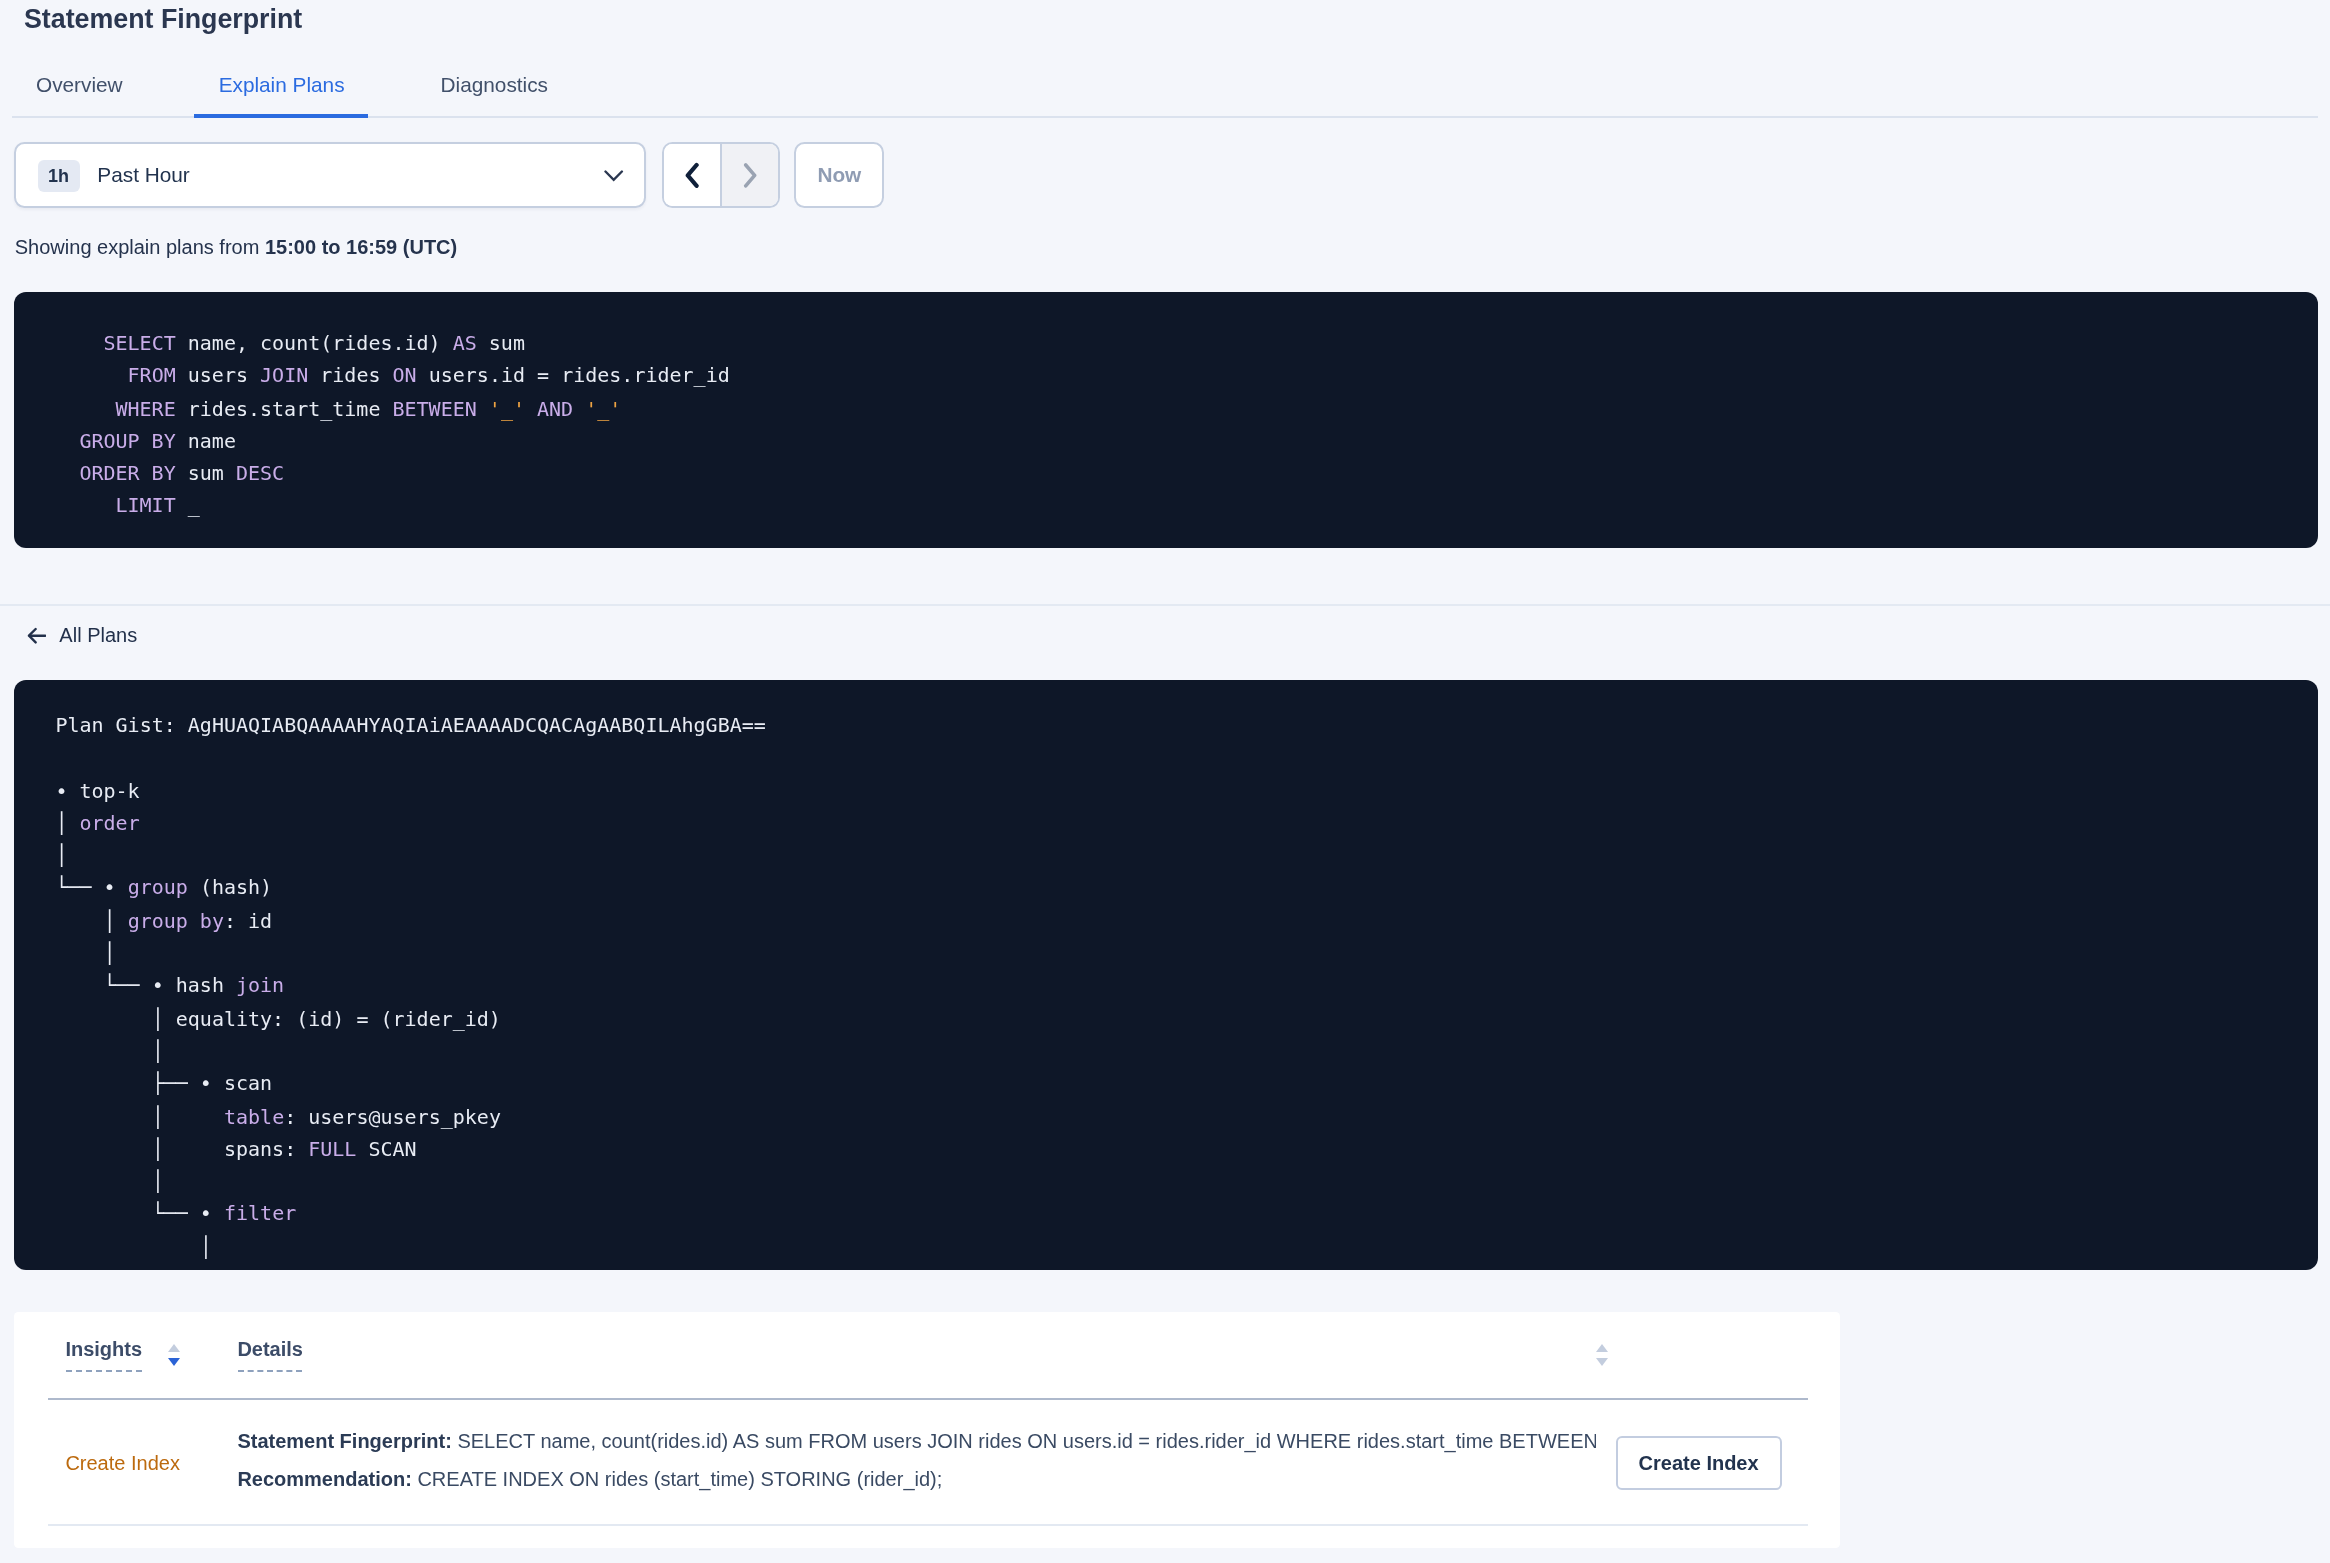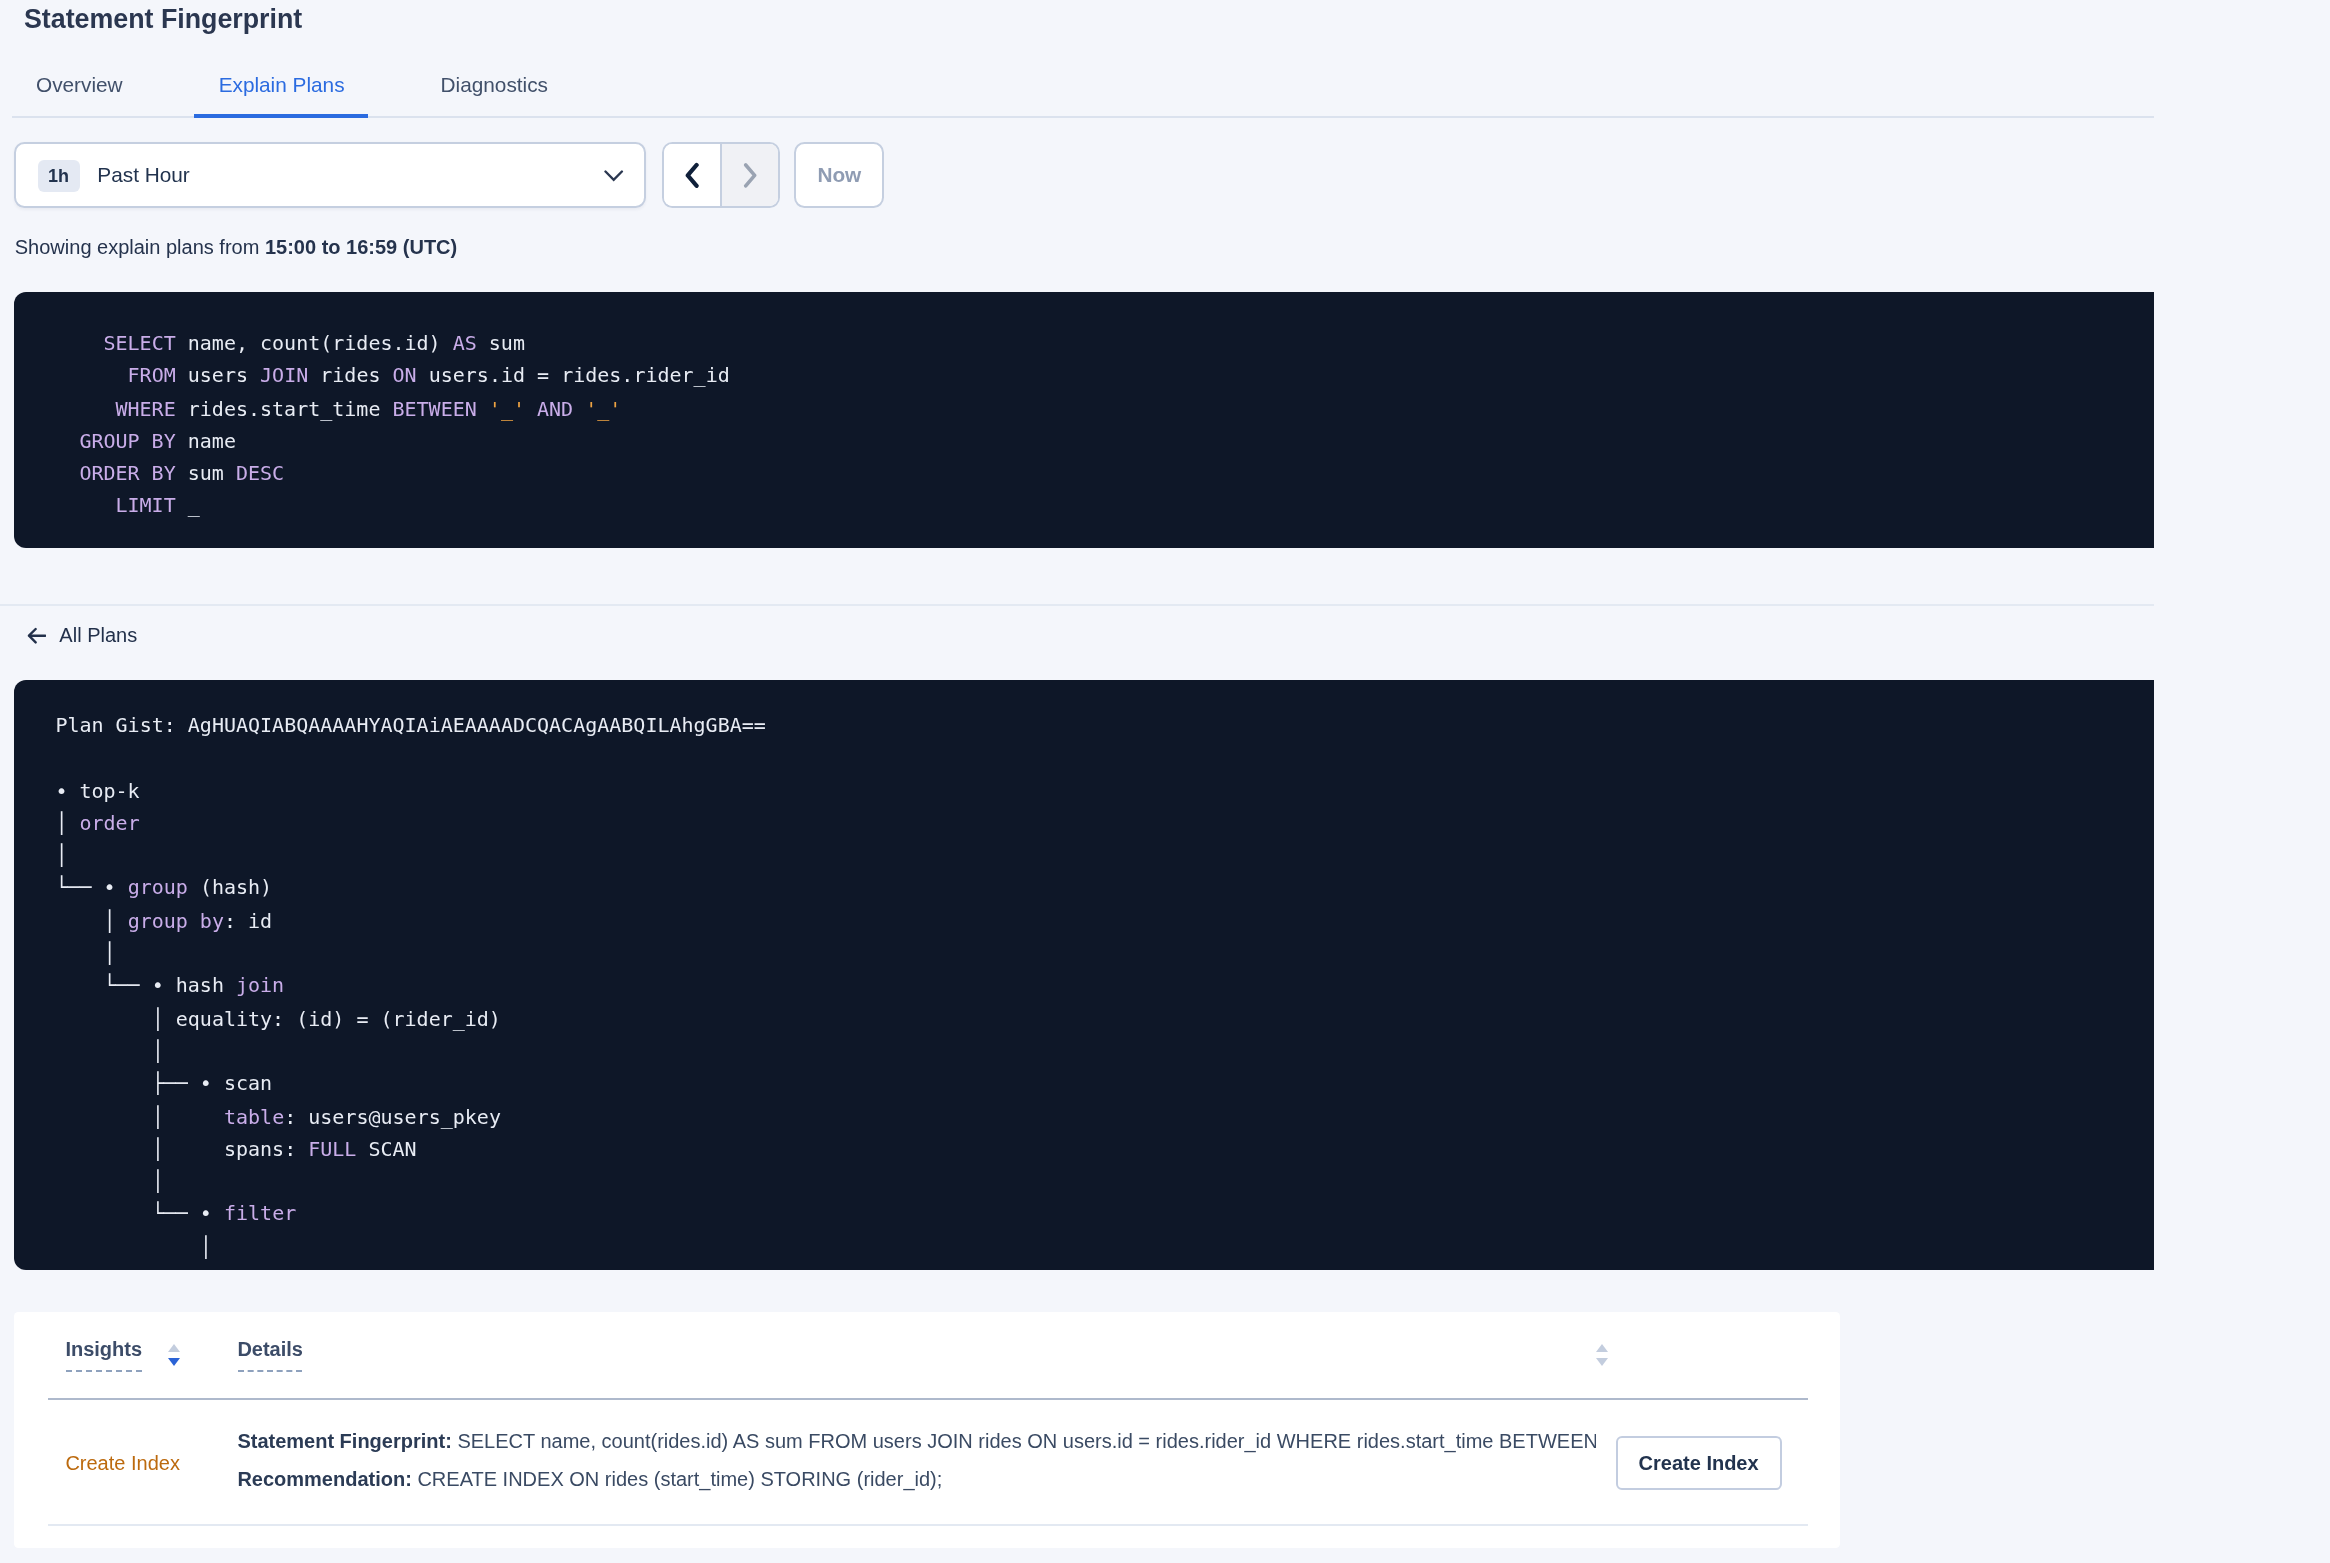--- a/index.html
+++ b/index.html
@@ -1,16 +1,16 @@
 <!DOCTYPE html>
 <html style="font-size:12px"><head>
 <meta charset="utf-8">
 <style>
   html,body{margin:0;padding:0;background:#f4f6fb;}
-  .viewport{width:2154px;height:1564px;overflow:hidden;position:relative;background:#5eead4;}
+  .viewport{width:2330px;height:1564px;overflow:hidden;position:relative;background:#5eead4;}
   .page{width:1165px;height:782px;transform:scale(2);transform-origin:0 0;position:relative;
         font-family:"Liberation Sans",sans-serif;background:#f4f6fb;}
 
   .page-title{position:absolute;left:12px;top:0px;font-size:13.4px;line-height:19.3px;font-weight:bold;color:#2b3750;}
 
   .tabs{position:absolute;left:6px;right:6px;top:27.5px;height:30px;border-bottom:0.7px solid #dbe2ee;display:flex;}
   .tab{margin-right:24px;padding:0 12px;display:flex;align-items:center;font-size:10.4px;color:#41506a;
        cursor:pointer;border-bottom:2.2px solid transparent;margin-bottom:-1.5px;}
   .tab.active{color:#2b6be0;border-bottom-color:#2b6be0;border-radius:0;}
   .tab.active{border-bottom:2.2px solid #2b6be0;}

